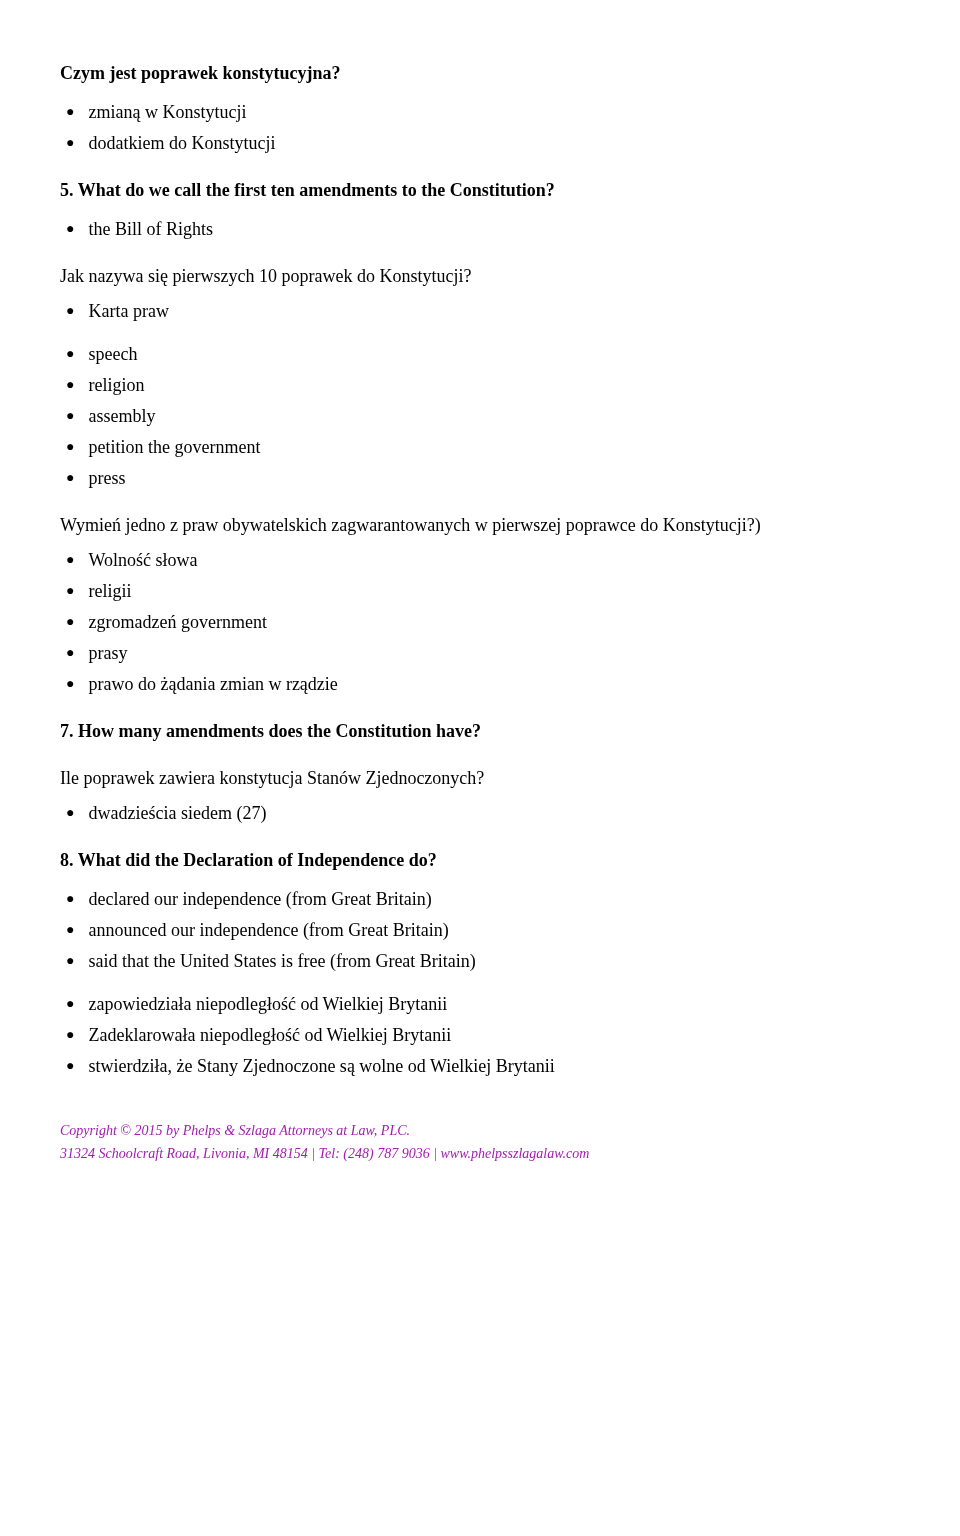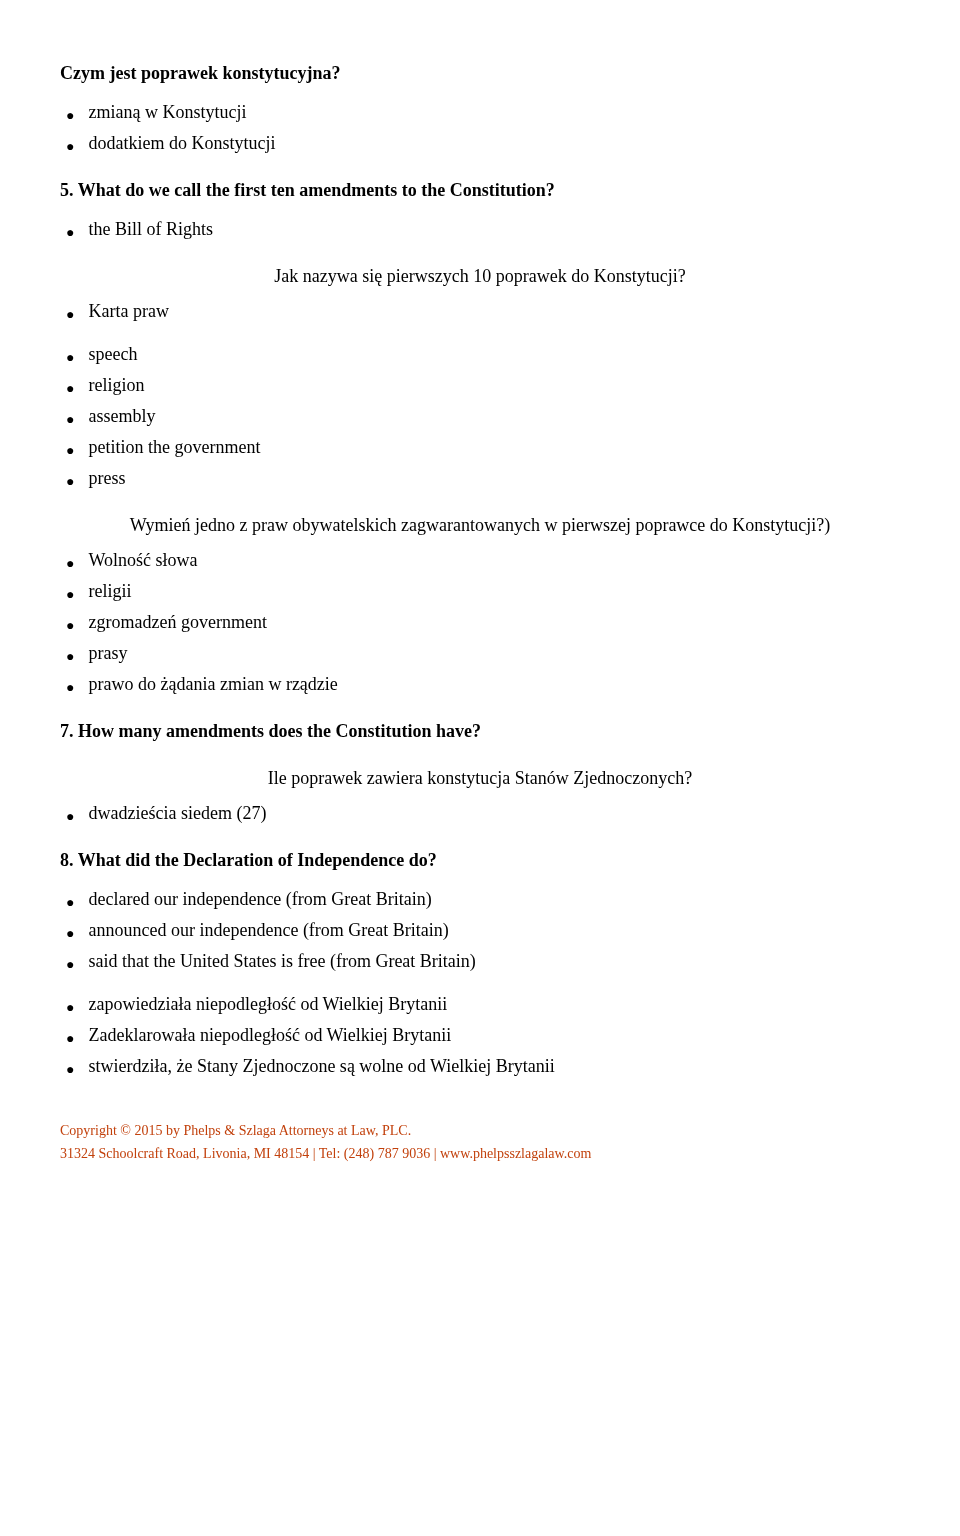--- a/index.html
+++ b/index.html
@@ -30,50 +30,50 @@
     }
 
     .bullet-list {
       list-style: none;
       margin: 0 0 16px 0;
       padding: 0;
     }
 
     .bullet-list li {
       display: flex;
-      align-items: flex-end;
+      align-items: flex-start;
       margin-bottom: 4px;
       padding-left: 30px;
     }
 
     .bullet-list li::before {
       content: "●";
       font-size: 14px;
       margin-right: 14px;
       margin-left: -24px;
       margin-top: 2px;
       flex-shrink: 0;
     }
 
     .polish-text {
       font-style: normal;
       margin-bottom: 8px;
       margin-top: 20px;
-      text-align: center;
     }
 
     .section {
       margin-bottom: 10px;
     }
 
     .footer {
       margin-top: 40px;
       font-size: 14px;
-      color: #c2410c;
+      color: #a21caf;
       border-top: none;
+      font-style: italic;
     }
 
     .footer p {
       margin-bottom: 2px;
     }
   </style>
 </head>
 <body>
 
 <div class="section">

